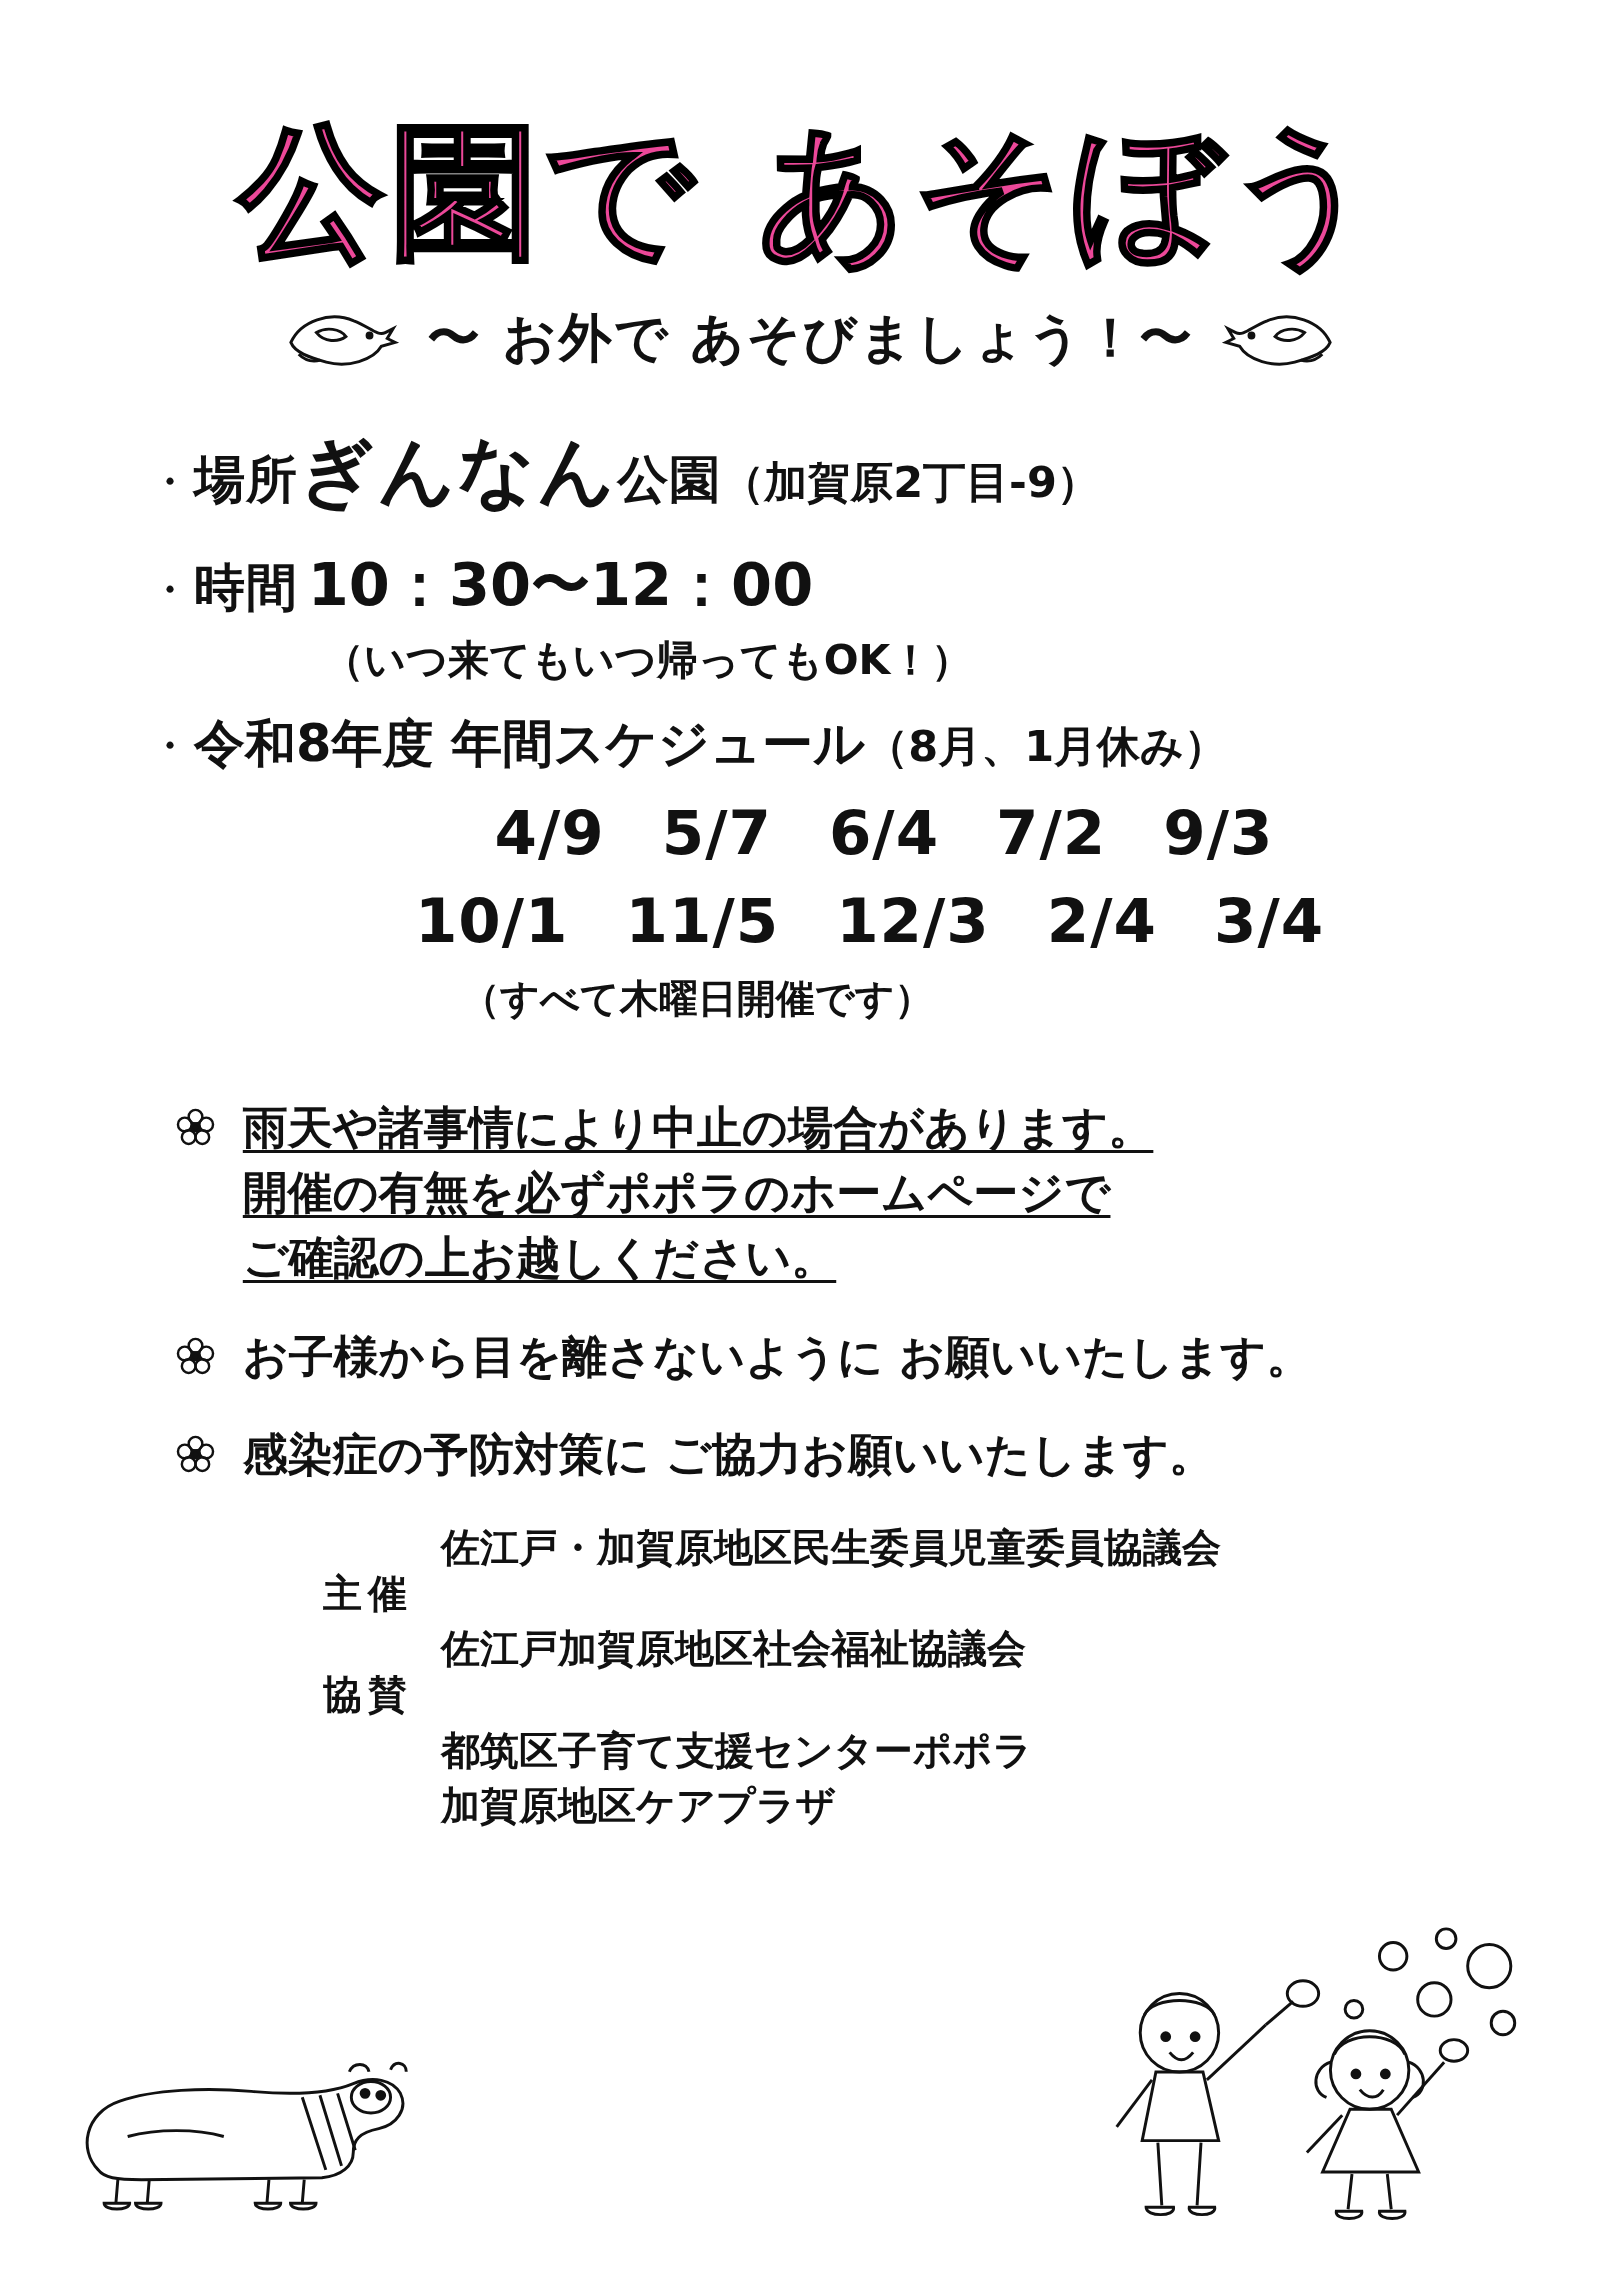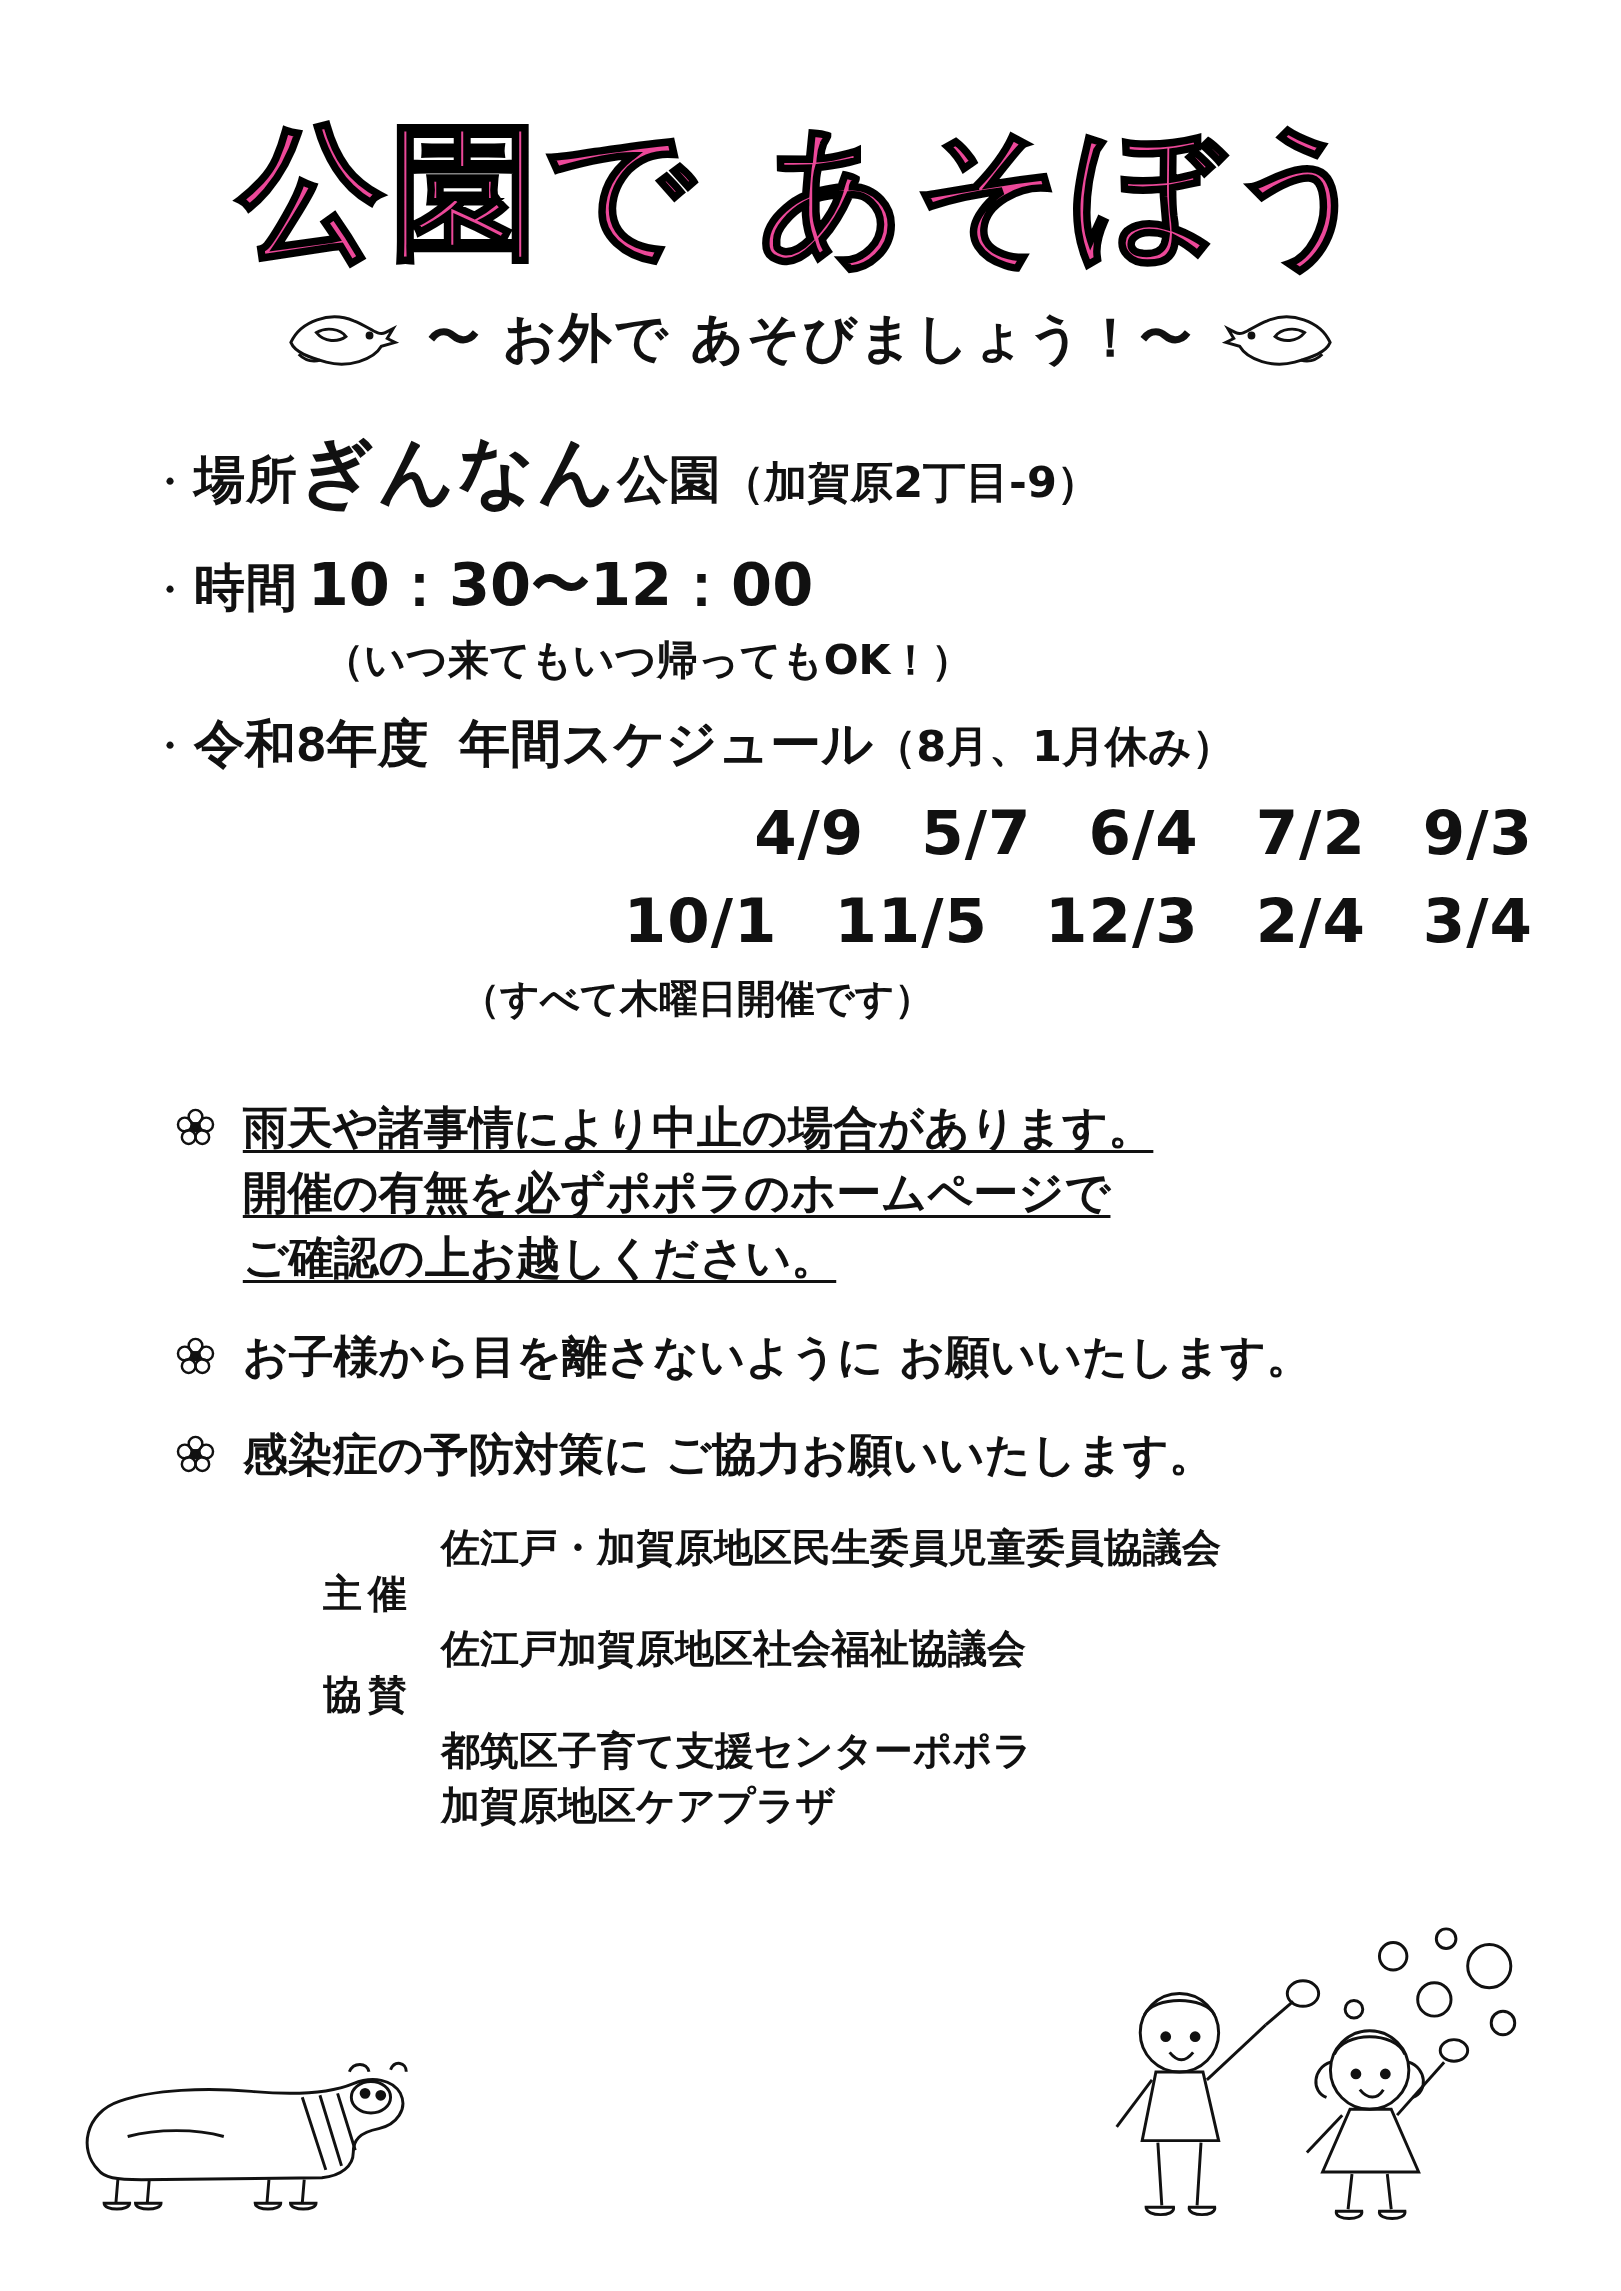--- a/index.html
+++ b/index.html
@@ -88,25 +88,24 @@
     font-size: 41px;
     font-weight: 700;
     margin-left: 176px;
     margin-top: 3.9px;
     margin-bottom: 21.6px;
   }
   .sched-head {
     font-size: 51px;
     font-weight: 800;
     letter-spacing: 0px;
-    font-family: Liberation Mono, monospace;
   }
   .dates {
     display: flex;
-    justify-content: flex-end;
+    justify-content: center;
     gap: 57px;
     font-size: 61px;
     font-weight: 800;
     margin: 17.6px 0 0 88px;
     letter-spacing: 1px;
   }
   .dates.row2 {
     margin-left: 59px;
   }
   .sched-note {

